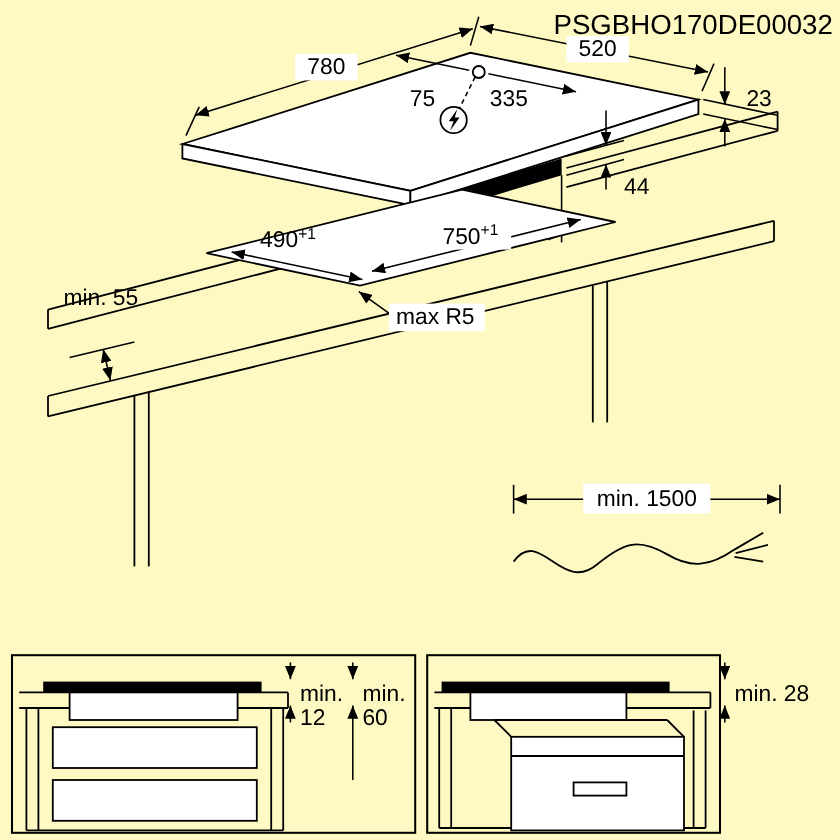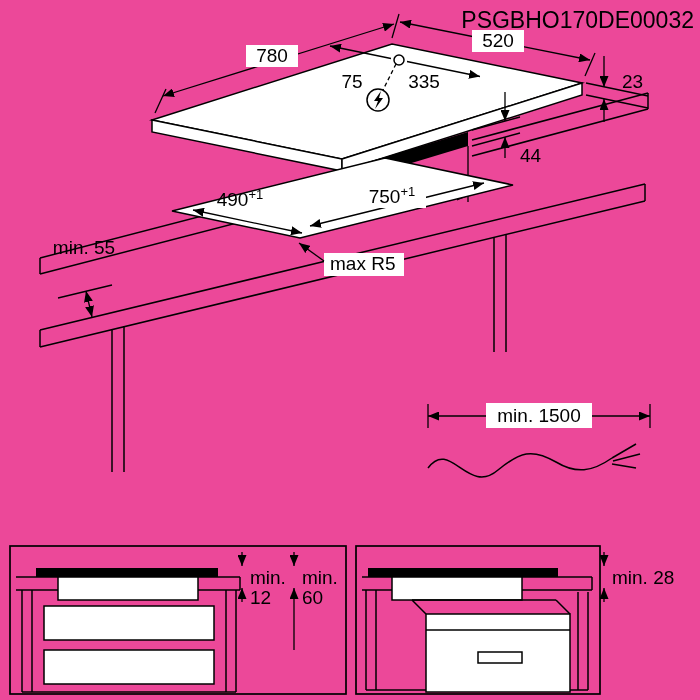--- a/index.html
+++ b/index.html
@@ -1,16 +1,16 @@
 <!DOCTYPE html>
 <html><head>
 <meta charset="utf-8">
 <style>
   html,body{margin:0;padding:0;background:#fff;}
-  #stage{width:700px;height:700px;background:#ec4899;position:relative;overflow:hidden;}
+  #stage{width:700px;height:700px;background:#fef9c3;position:relative;overflow:hidden;}
   svg{display:block;}
   svg text{font-family:"Liberation Sans","DejaVu Sans",sans-serif;fill:#000;stroke:none;font-size:19px;}
   .pn{font-size:23px;}
   .sup{font-size:13px;}
   .ln{stroke:#000;stroke-width:1.5;fill:none;}
   .thin{stroke:#000;stroke-width:1.3;fill:none;}
   .face{fill:#fff;stroke:#000;stroke-width:1.5;}
   .blk{fill:#000;stroke:none;}
   .wht{fill:#fff;stroke:none;}
   .dash{stroke-dasharray:4 3;}

